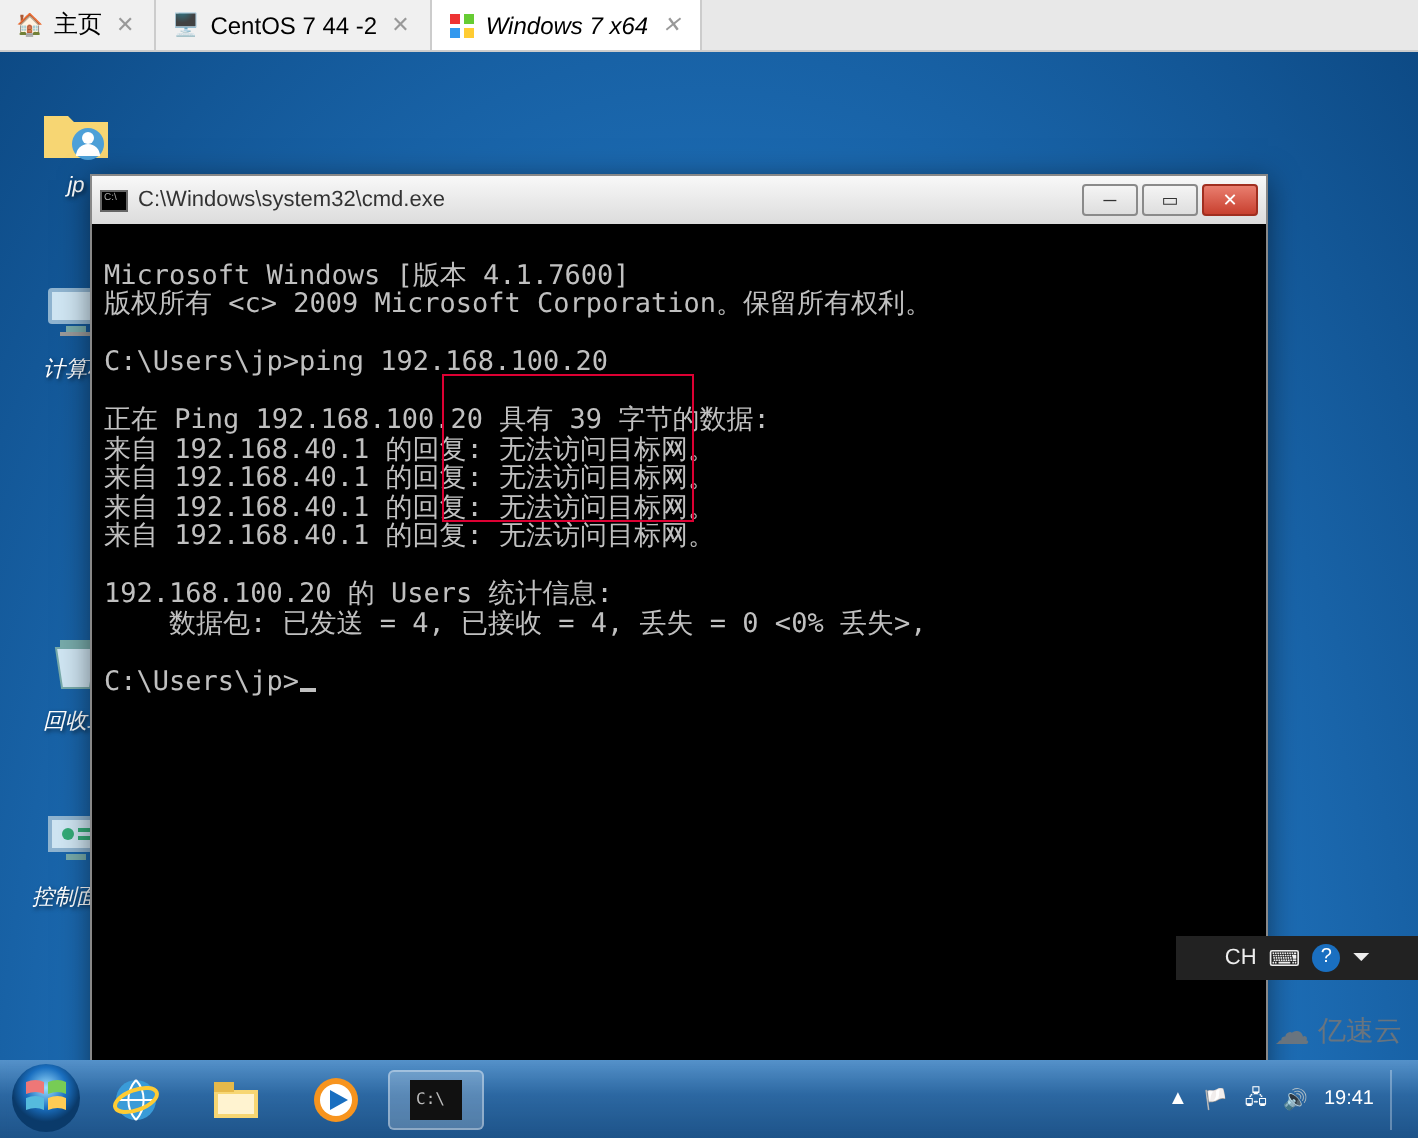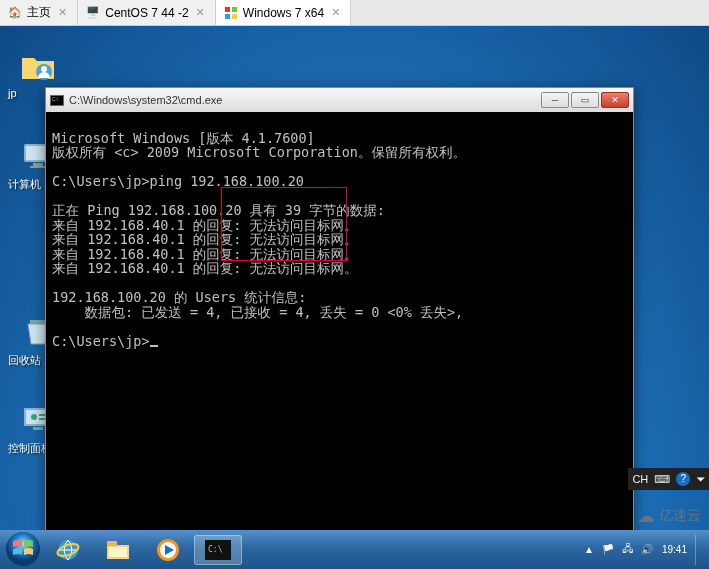--- a/index.html
+++ b/index.html
@@ -1,48 +1,48 @@
 <!DOCTYPE html>
 <html><head>
 <meta charset="utf-8">
 <style>
 * { margin: 0; padding: 0; box-sizing: border-box; }
 body { width: 709px; height: 569px; font-family: "Microsoft YaHei", Tahoma, sans-serif; overflow: hidden; position: relative; background: #1e6fb8; }
 
 
 .top-tabs { height: 26px; background: #e8e8e8; display: flex; align-items: stretch; border-bottom: 1px solid #ccc; position: relative; z-index: 10; }
 .tab { display: flex; align-items: center; padding: 0 8px; border-right: 1px solid #ccc; font-size: 12px; gap: 5px; background: #f0f0f0; }
-.tab.active { background: #fff; }
+.tab.active { background: #fff; font-style: italic; }
 .tab .close { color: #999; font-size: 11px; padding: 0 2px; cursor: pointer; }
 .tab-icon { width: 14px; height: 14px; display: inline-flex; align-items: center; justify-content: center; font-size: 11px; }
 
 
 .desktop-area { position: absolute; top: 26px; left: 0; right: 0; bottom: 39px; background: radial-gradient(ellipse at 50% 110%, #7fc3e8 0%, #3b8ec9 30%, #1e6fb8 55%, #0d4a85 100%); overflow: hidden; }
 
 
-.desktop-icon { position: absolute; width: 60px; text-align: left; color: #fff; font-size: 11px; text-shadow: 1px 1px 2px rgba(0,0,0,.7); }
+.desktop-icon { position: absolute; width: 60px; text-align: center; color: #fff; font-size: 11px; text-shadow: 1px 1px 2px rgba(0,0,0,.7); font-style: italic; }
 .desktop-icon .ico { width: 36px; height: 36px; margin: 0 auto 3px; }
 
 
 .cmd-window { position: absolute; left: 45px; top: 61px; width: 589px; height: 488px; background: #000; border: 1px solid #888; box-shadow: 0 3px 14px rgba(0,0,0,.5); }
 .cmd-title { height: 24px; background: linear-gradient(#f8f8f8, #dcdcdc); display: flex; align-items: center; padding: 0 4px; font-size: 11px; color: #333; }
 .cmd-title .ico { width: 14px; height: 11px; background: #000; border: 1px solid #666; margin-right: 5px; position: relative; }
 .cmd-title .ico::after { content: "C:\\"; position: absolute; color: #aaa; font-size: 5px; top: 0; left: 1px; }
 .cmd-btns { margin-left: auto; display: flex; gap: 2px; }
 .cmd-btn { width: 28px; height: 16px; border: 1px solid #8a8a8a; border-radius: 2px; background: linear-gradient(#f4f4f4,#dedede); font-size: 9px; display: flex; align-items: center; justify-content: center; color: #333; }
 .cmd-btn.red { background: linear-gradient(#e97e6f,#c8402f); color: #fff; border-color: #a02e1f; }
 .cmd-body { padding: 4px 6px; color: #c0c0c0; font-family: "NSimSun","SimSun","Consolas",monospace; font-size: 13.5px; line-height: 14.5px; white-space: pre; position: relative; }
 .red-box { position: absolute; border: 1px solid #d03; }
 .cursor { display: inline-block; width: 8px; height: 2px; background: #c0c0c0; vertical-align: baseline; margin-bottom: -1px; }
 
 
 .tooltip { position: absolute; background: #fff; border: 1px solid #b8b8b8; font-size: 11px; padding: 3px 7px; color: #333; box-shadow: 1px 1px 3px rgba(0,0,0,.2); margin-top: 39px; }
 
 
-.lang-bar { position: absolute; right: 0; bottom: 40px; height: 22px; background: #222; display: flex; align-items: center; gap: 6px; padding: 0 4px; color: #eee; font-size: 11px; }
+.lang-bar { position: absolute; right: 0; bottom: 40px; height: 22px; background: #222; display: flex; align-items: center; gap: 6px; padding: 0 24px; color: #eee; font-size: 11px; }
 .lang-bar .q { width: 14px; height: 14px; border-radius: 50%; background: #1a6fc0; color: #fff; font-size: 10px; text-align: center; line-height: 14px; }
 
 
 .taskbar { position: absolute; left: 0; right: 0; bottom: 0; height: 39px; background: linear-gradient(rgba(250,250,255,.25), rgba(70,90,120,.35) 45%, rgba(30,50,80,.45)); backdrop-filter: blur(2px); display: flex; align-items: center; }
 .start-orb { width: 40px; height: 40px; margin-left: 3px; margin-top: -2px; }
 .tb-item { width: 48px; height: 30px; margin: 0 1px; display: flex; align-items: center; justify-content: center; border-radius: 3px; }
 .tb-item.active { background: rgba(255,255,255,.22); box-shadow: inset 0 0 0 1px rgba(255,255,255,.35); }
 .tray { margin-left: auto; display: flex; align-items: center; gap: 8px; padding: 0 6px; color: #fff; font-size: 10px; }
 .tray .time { text-align: right; line-height: 12px; }
 

